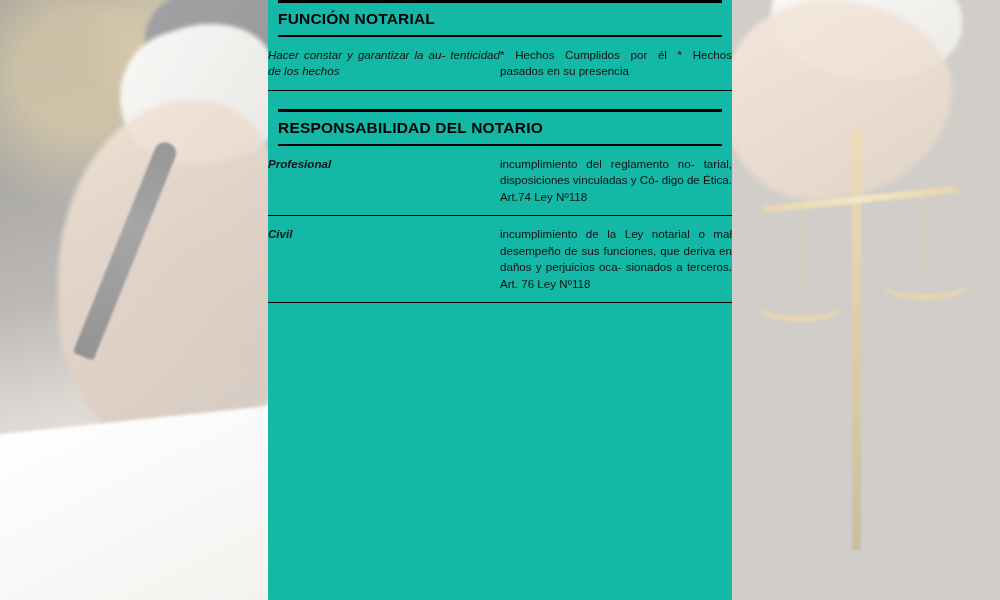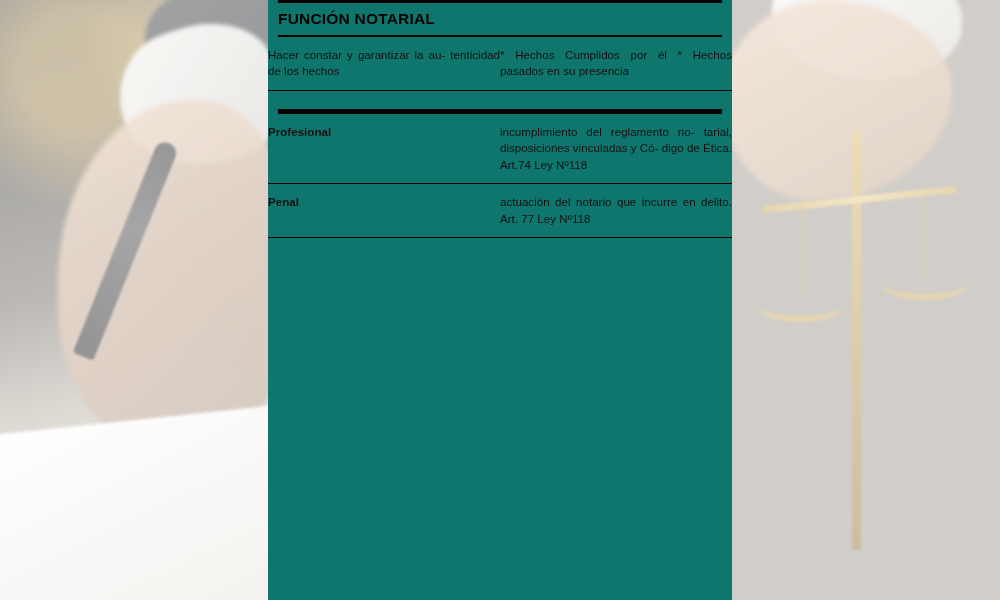--- a/index.html
+++ b/index.html
@@ -149,21 +149,21 @@
     inset: 0;
     background: rgba(255,255,255,0.55);
     pointer-events: none;
   }
 
   
   .sheet {
     position: absolute;
     left: 268px; top: 0;
     width: 464px; height: 600px;
-    background: #0f766e;
+    background: #14b8a6;
     overflow: hidden;
   }
   .sheet-inner {
     position: relative;
     width: 464px;
     height: 600px;
     padding: 0;
     box-sizing: border-box;
   }
 
@@ -199,20 +199,21 @@
     padding: 10px 0 10px 0;
   }
   td.col-a {
     width: 232px;
     padding-left: 18px;
     padding-right: 14px;
     box-sizing: border-box;
     text-align: justify;
     text-align-last: left;
     hyphens: manual;
+    font-style: italic;
   }
   td.col-b {
     width: 232px;
     padding-left: 8px;
     padding-right: 10px;
     box-sizing: border-box;
     text-align: justify;
     text-align-last: left;
   }
   td.col-a.bold {
@@ -267,33 +268,37 @@
 * Hechos pasados en su presencia</td>
           </tr>
         </tbody>
       </table>
     </div>
 
     <div class="gap-block"></div>
 
     <div>
       <div class="rule-heavy"></div>
+      <div class="section-title">RESPONSABILIDAD DEL NOTARIO</div>
       <div class="rule-mid"></div>
 
       <table class="tbl">
         <tbody>
           <tr class="rowline">
             <td class="col-a bold">Profesional</td>
             <td class="col-b">incumplimiento del reglamento no-
 tarial, disposiciones vinculadas y Có-
 digo de Ética. Art.74 Ley Nº118</td>
           </tr>
           <tr class="rowline">
-            <td class="col-a bold">Penal</td>
-            <td class="col-b">actuación del notario que incurre en
-delito. Art. 77 Ley Nº118</td>
+            <td class="col-a bold">Civil</td>
+            <td class="col-b">incumplimiento de la Ley notarial o
+mal desempeño de sus funciones,
+que deriva en daños y perjuicios oca-
+sionados a terceros. Art. 76 Ley
+Nº118</td>
           </tr>
         </tbody>
       </table>
     </div>
 
   </div>
 </div>
 
 </body></html>

